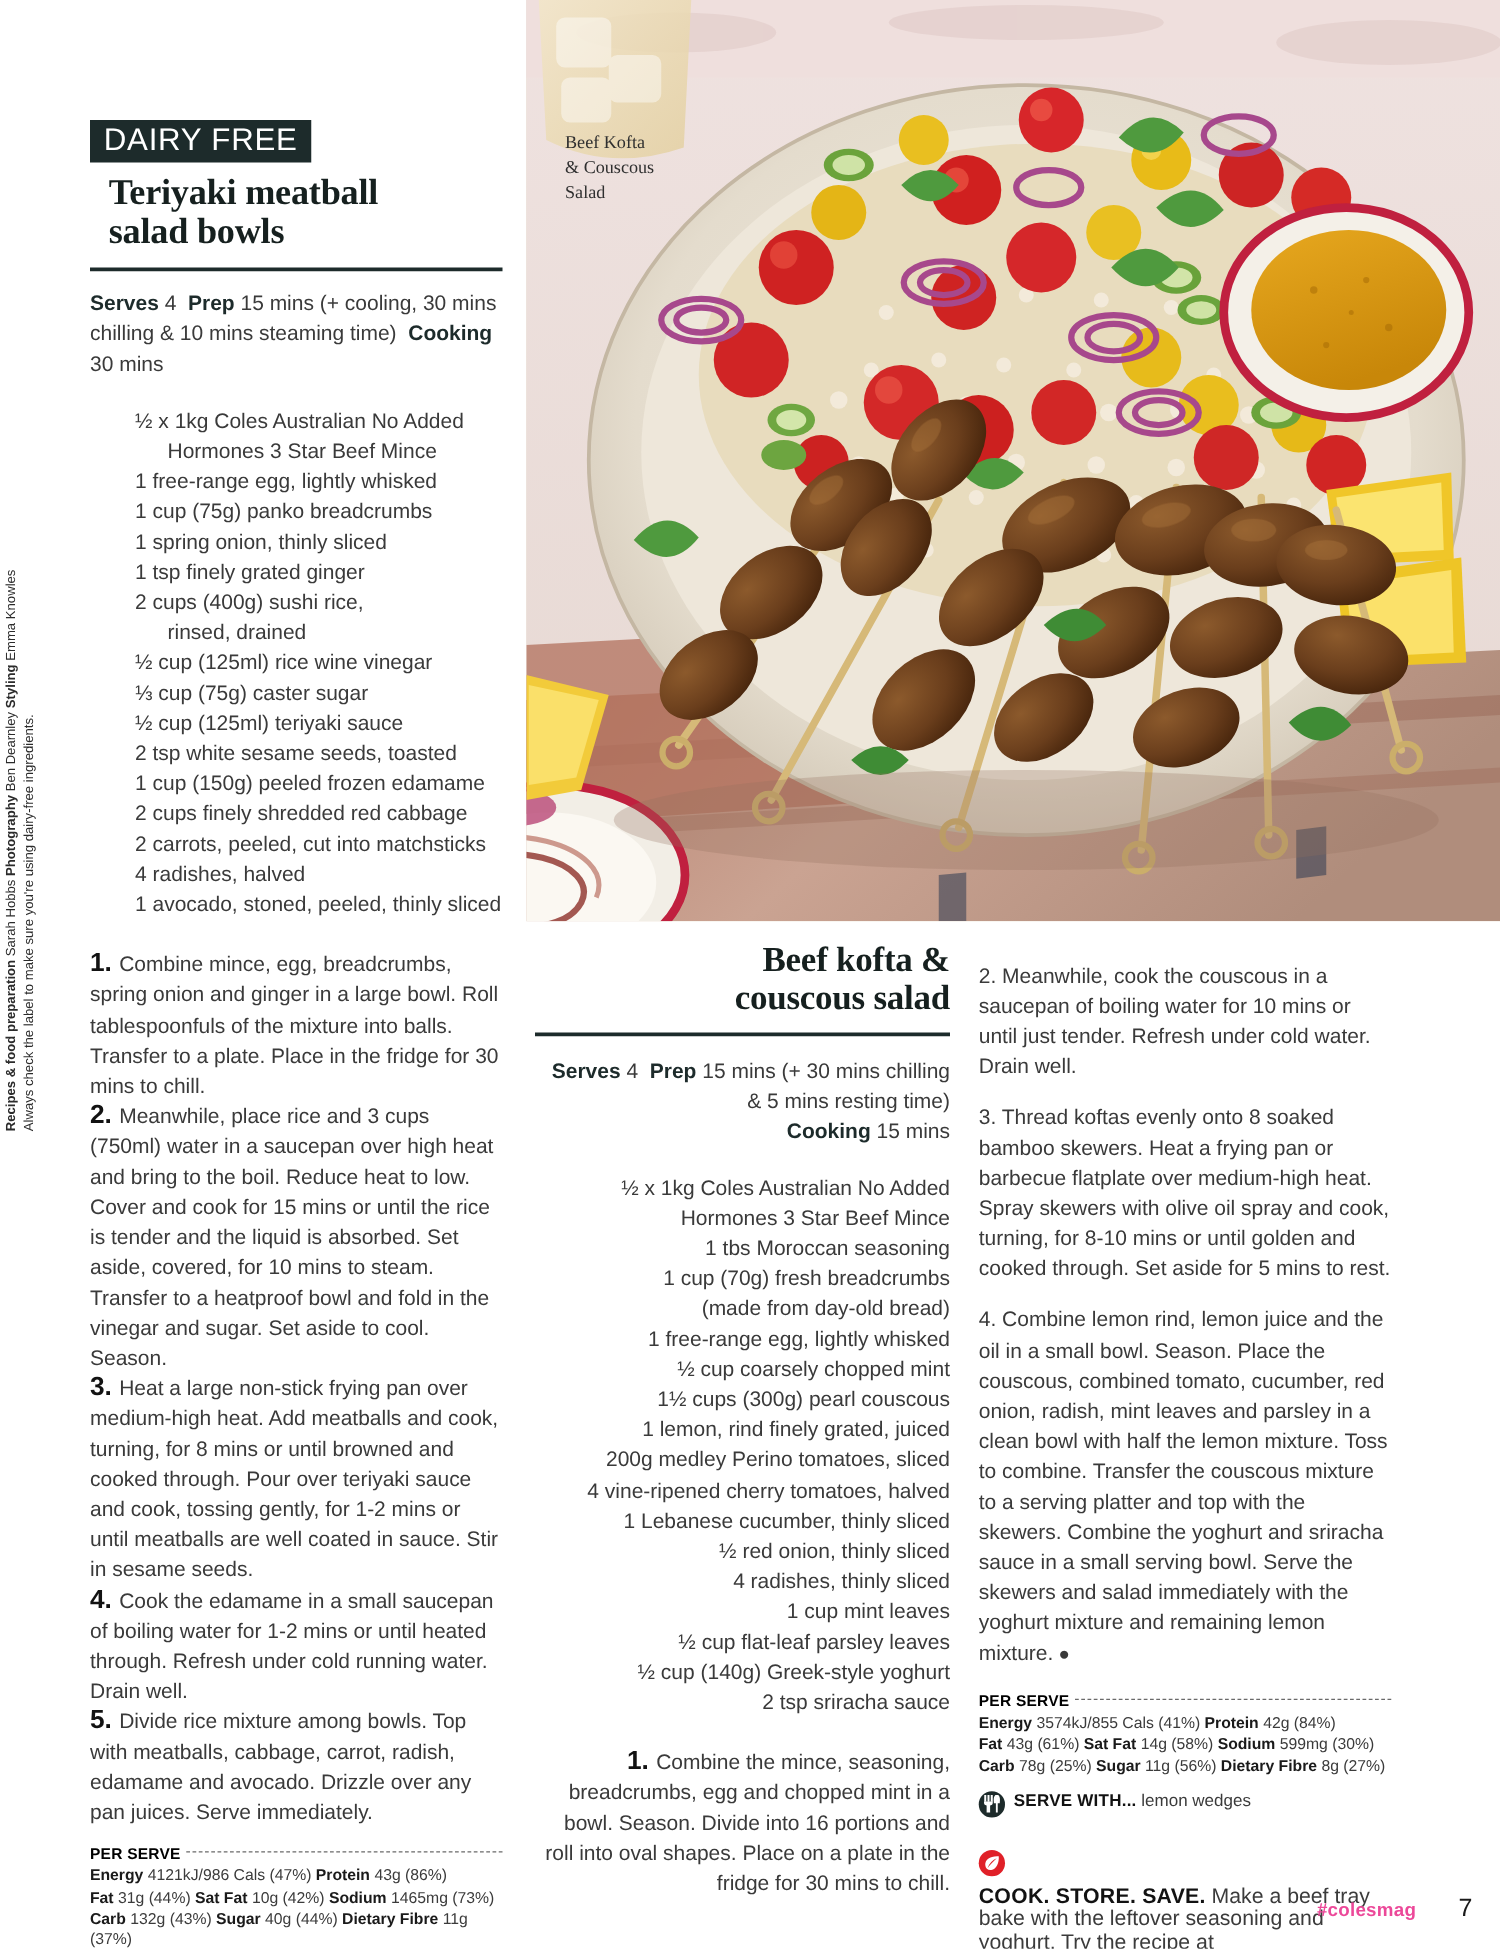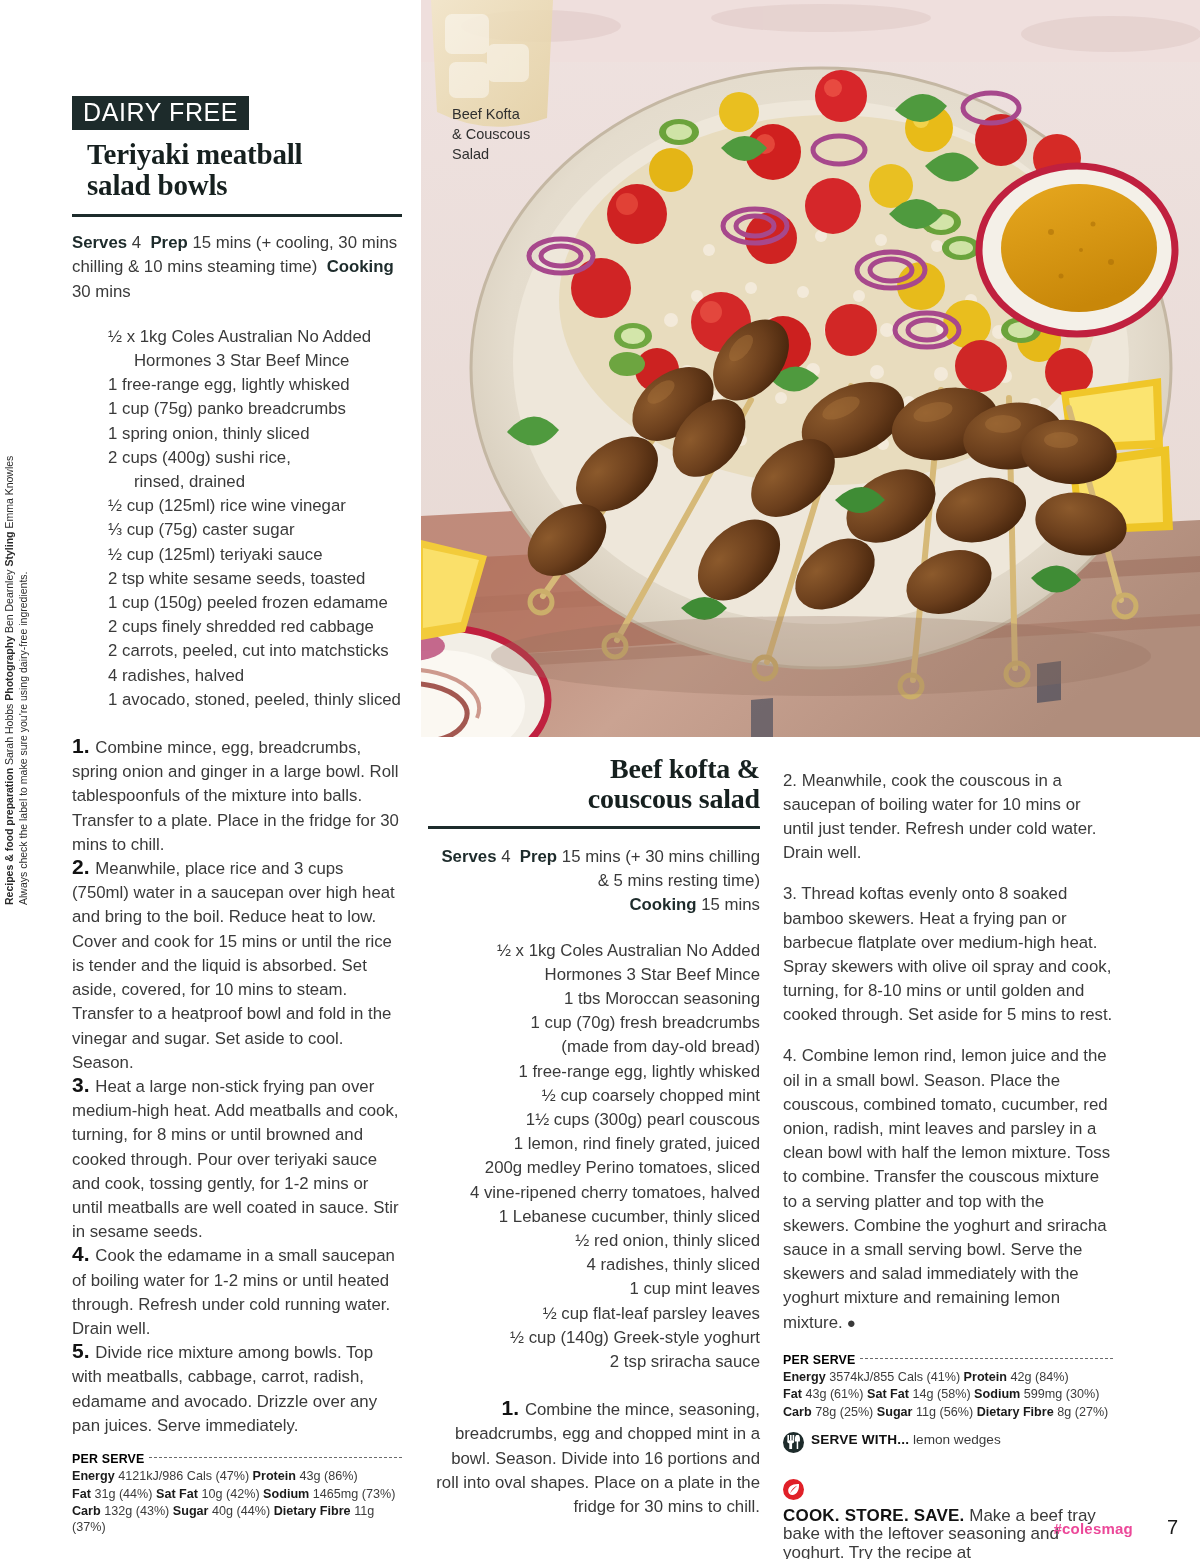--- a/index.html
+++ b/index.html
@@ -29,21 +29,21 @@
   
   .hero{
     position:absolute;left:421px;top:0;width:779px;height:737px;
     overflow:hidden;
     background:#e9ded4;
   }
   .hero-photo{position:absolute;inset:0;}
   .caption{
     position:absolute;left:31px;top:104px;
     font-size:14.5px;line-height:20px;color:#2f2f2f;
-    font-family:Liberation Sans, sans-serif;
+    font-family:Liberation Serif, serif;
     z-index:6;
   }
 
   
   .col{position:absolute;font-size:16.8px;line-height:24.2px;color:#3a3a3a;}
   .col-left{left:72px;top:96px;width:330px;}
   .col-mid{left:428px;top:752px;width:332px;text-align:right;}
   .col-right{left:783px;top:752px;width:330px;}
 
   .tagbadge{
@@ -410,20 +410,21 @@
       <b>Cooking</b>
       <span>30 mins</span>
     </div>
 
     <div class="ing" id="ing-left">
         <p class="">½ x 1kg Coles Australian No Added</p>
         <p class="cont">Hormones 3 Star Beef Mince</p>
         <p class="">1 free-range egg, lightly whisked</p>
         <p class="">1 cup (75g) panko breadcrumbs</p>
         <p class="">1 spring onion, thinly sliced</p>
+        <p class="">1 tsp finely grated ginger</p>
         <p class="">2 cups (400g) sushi rice,</p>
         <p class="cont">rinsed, drained</p>
         <p class="">½ cup (125ml) rice wine vinegar</p>
         <p class="">⅓ cup (75g) caster sugar</p>
         <p class="">½ cup (125ml) teriyaki sauce</p>
         <p class="">2 tsp white sesame seeds, toasted</p>
         <p class="">1 cup (150g) peeled frozen edamame</p>
         <p class="">2 cups finely shredded red cabbage</p>
         <p class="">2 carrots, peeled, cut into matchsticks</p>
         <p class="">4 radishes, halved</p>

